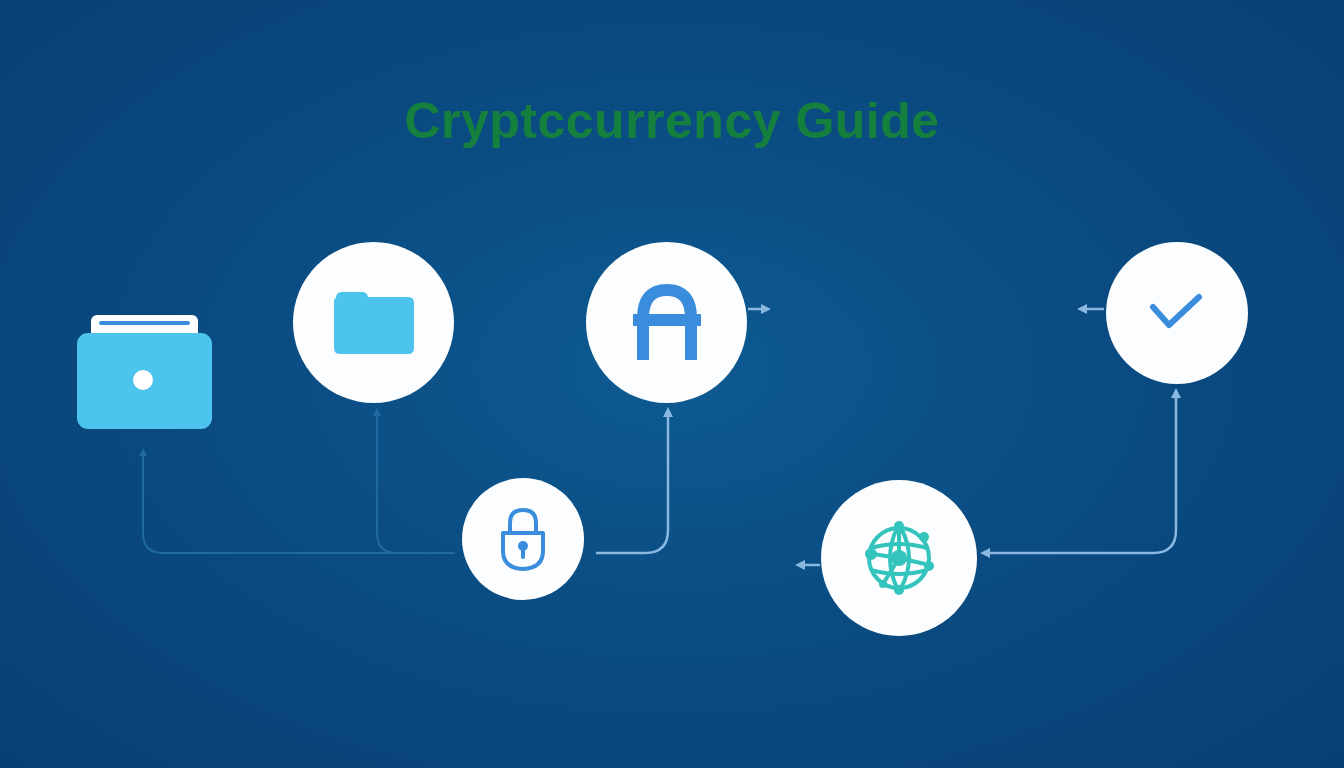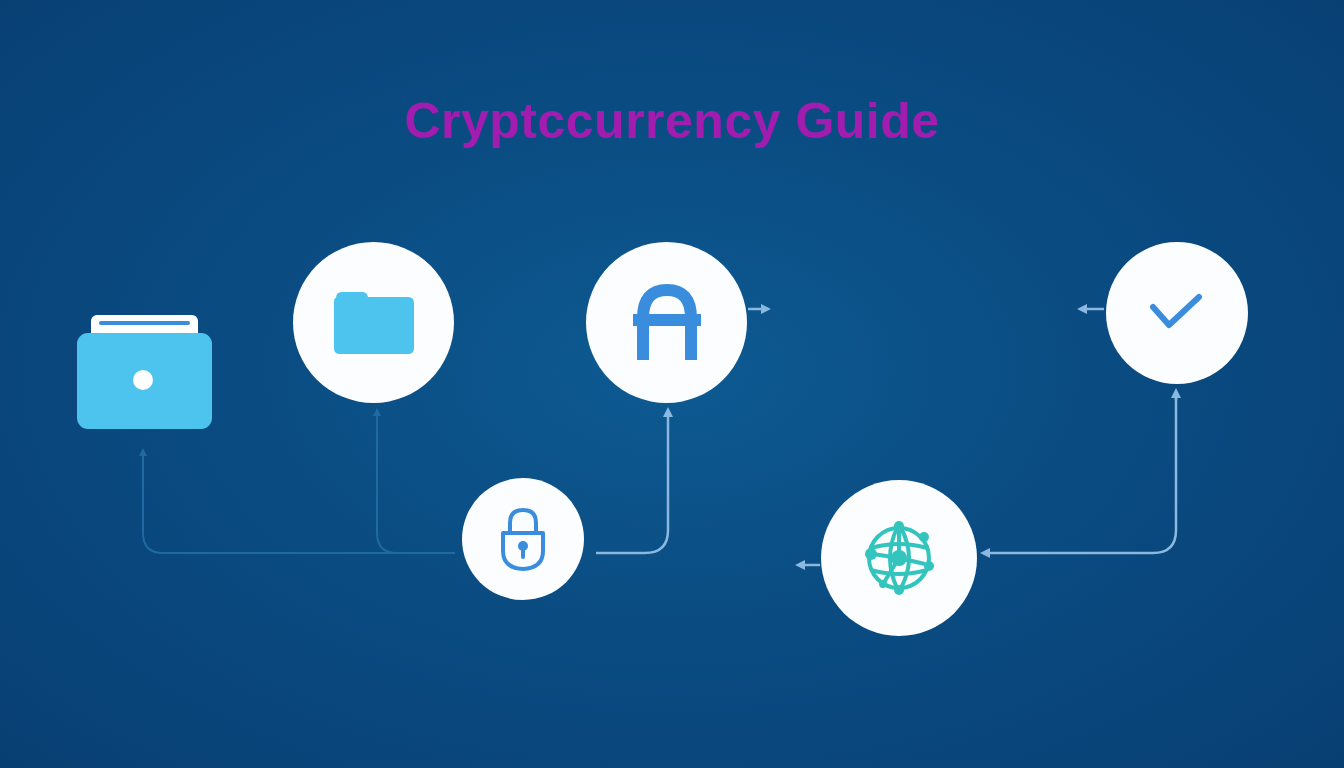--- a/index.html
+++ b/index.html
@@ -3,21 +3,21 @@
 <meta charset="utf-8">
 <style>
   html, body { margin: 0; padding: 0; }
   body {
     width: 1344px; height: 768px; overflow: hidden; position: relative;
     background: radial-gradient(ellipse 70% 75% at 50% 48%, #0d5a92 0%, #0a4c82 45%, #083f73 100%);
     font-family: "Liberation Sans", "DejaVu Sans", sans-serif;
   }
   .title {
     position: absolute; left: 0; right: 0; top: 92px;
-    text-align: center; color: #a21caf; font-weight: bold;
+    text-align: center; color: #15803d; font-weight: bold;
     font-size: 50px; letter-spacing: 0.5px;
   }
   .links { position: absolute; left: 0; top: 0; width: 1344px; height: 768px; }
   .node {
     position: absolute; border-radius: 50%; background: #fbfdfe;
     display: flex; align-items: center; justify-content: center;
   }
   .wallet { position: absolute; left: 77px; top: 313px; width: 135px; height: 116px; }
   .caption { position:absolute; width:1px; height:1px; overflow:hidden; clip:rect(0 0 0 0); }
 </style>

